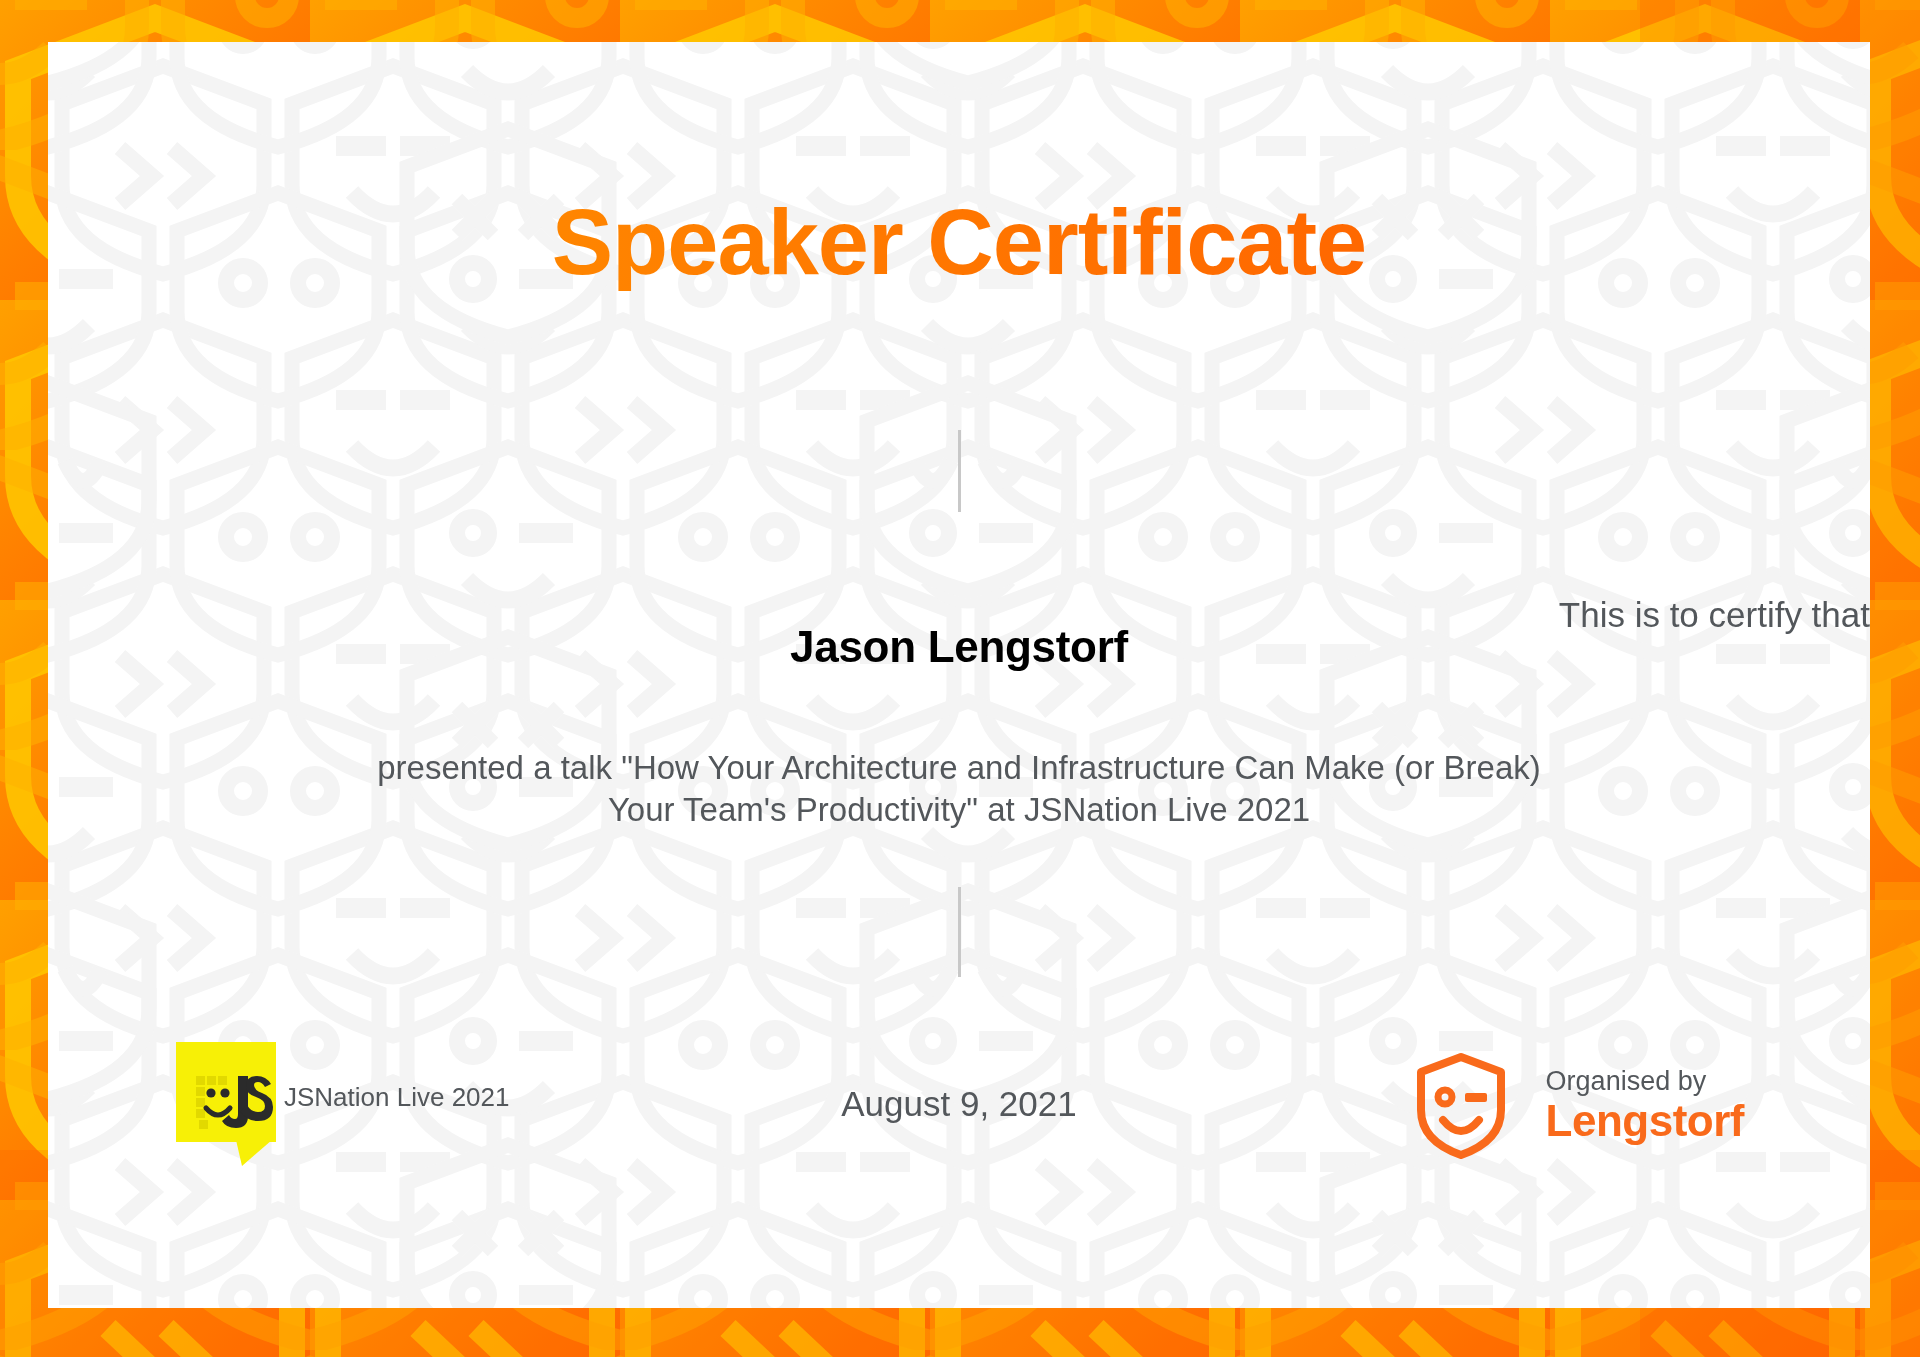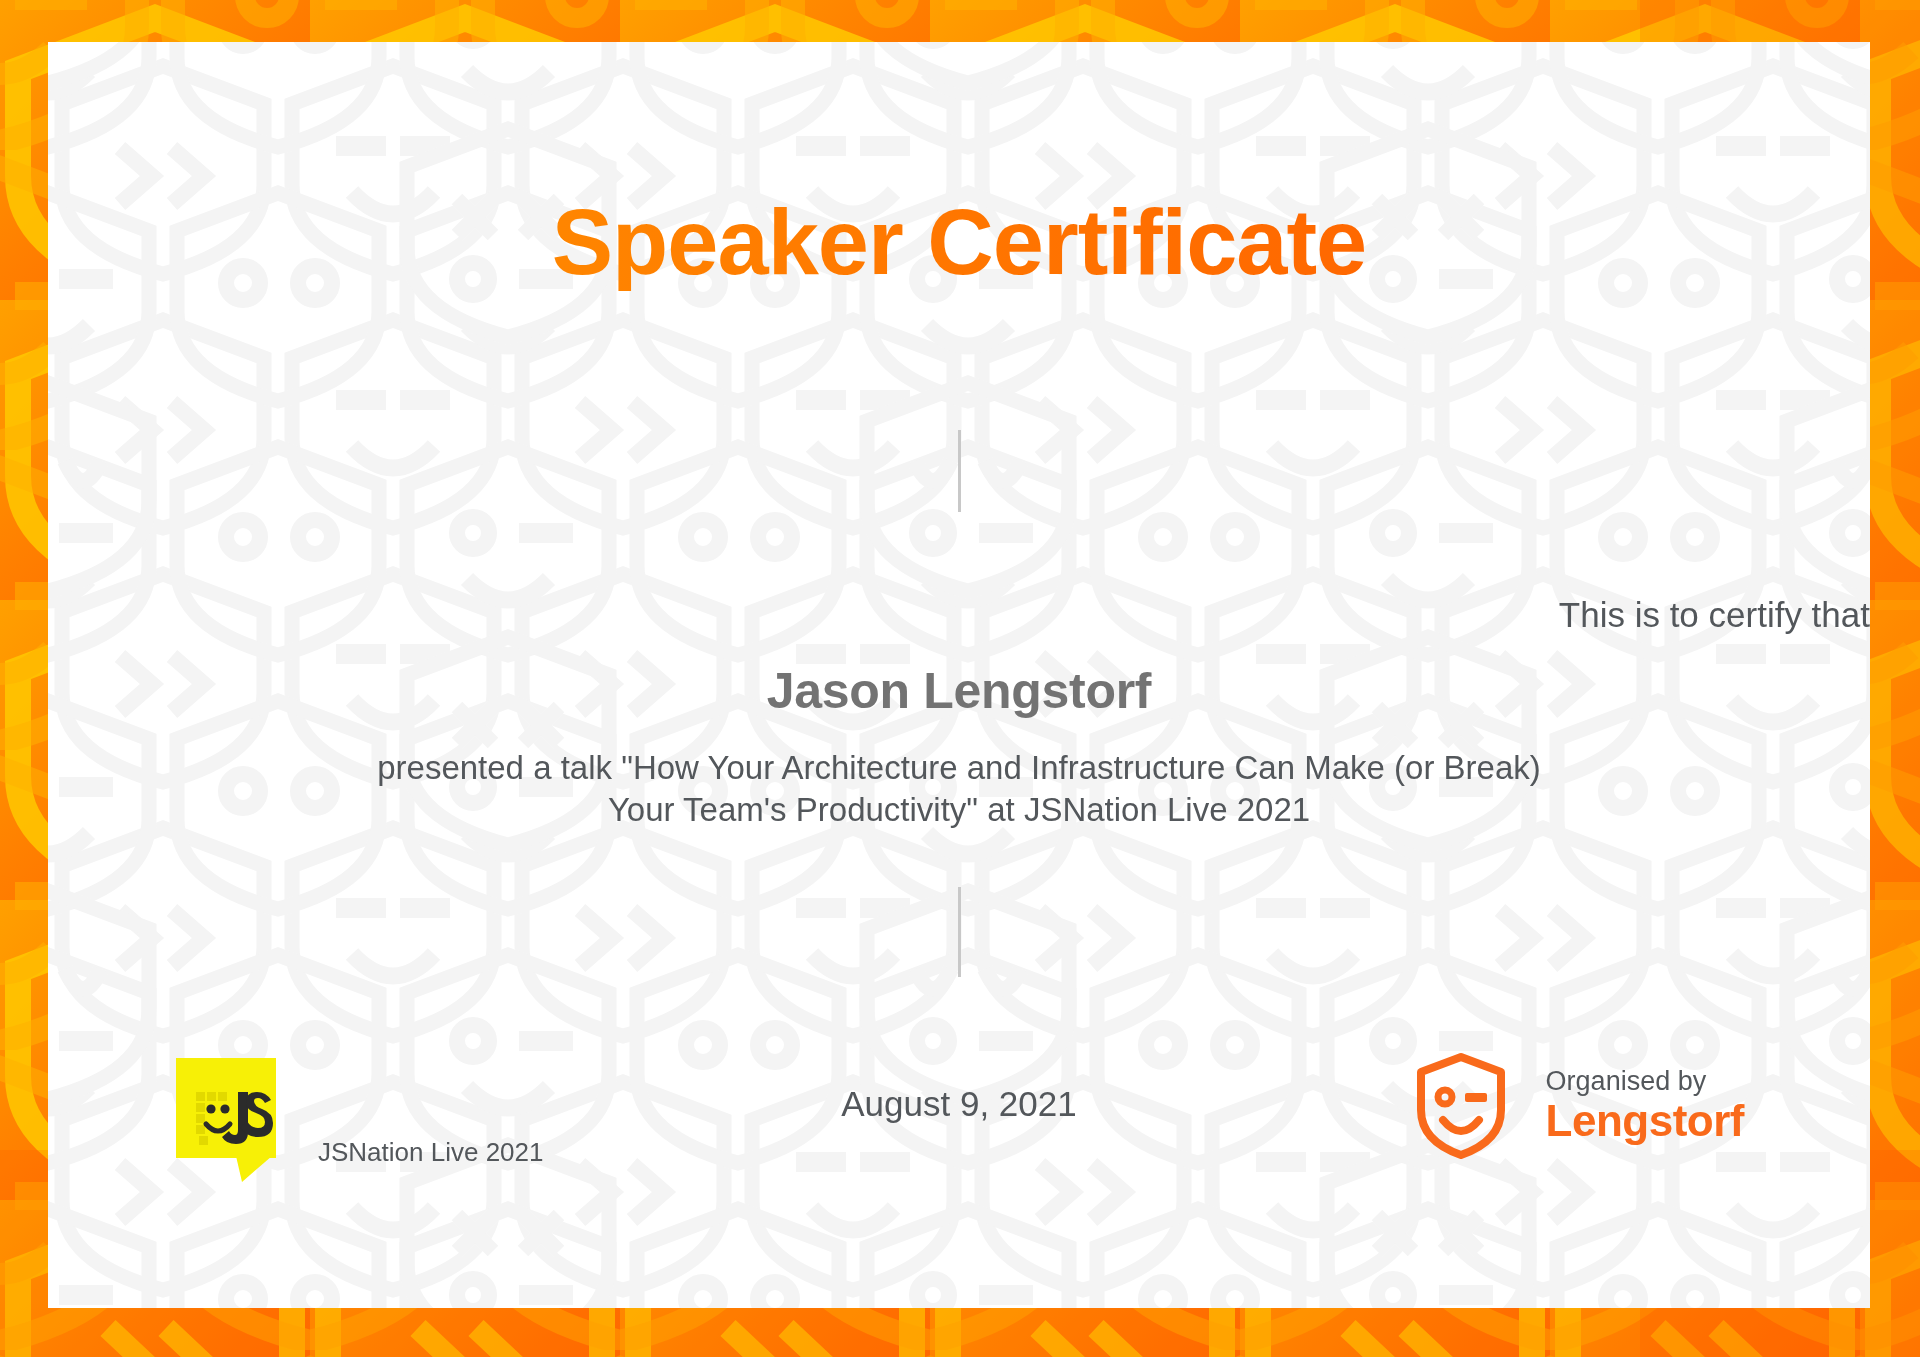--- a/index.html
+++ b/index.html
@@ -92,26 +92,26 @@
     width: 1822px;
     text-align: right;
     font-size: 35px;
     color: #53575b;
     font-weight: normal;
   }
 
   .recipient-name {
     position: absolute;
     left: 0;
-    top: 620px;
+    top: 580px;
     width: 1822px;
     text-align: center;
-    font-size: 50px;
+    font-size: 44px;
     font-weight: bold;
-    color: #737373;
+    color: #000000;
     letter-spacing: -0.3px;
   }
 
   .talk-line {
     position: absolute;
     left: 150px;
     top: 705px;
     width: 1522px;
     text-align: center;
     font-size: 33px;
@@ -124,24 +124,23 @@
     position: absolute;
     left: 0;
     top: 1000px;
     width: 1822px;
     height: 180px;
   }
 
   .footer-left {
     position: absolute;
     left: 128px;
-    top: 16px;
+    top: 0;
     display: flex;
-    align-items: flex-end;
-    gap: 34px;
+    align-items: center;
   }
 
   .js-logo {
     width: 108px;
     height: 124px;
     flex: 0 0 auto;
   }
 
   .event-name {
     font-size: 26px;

